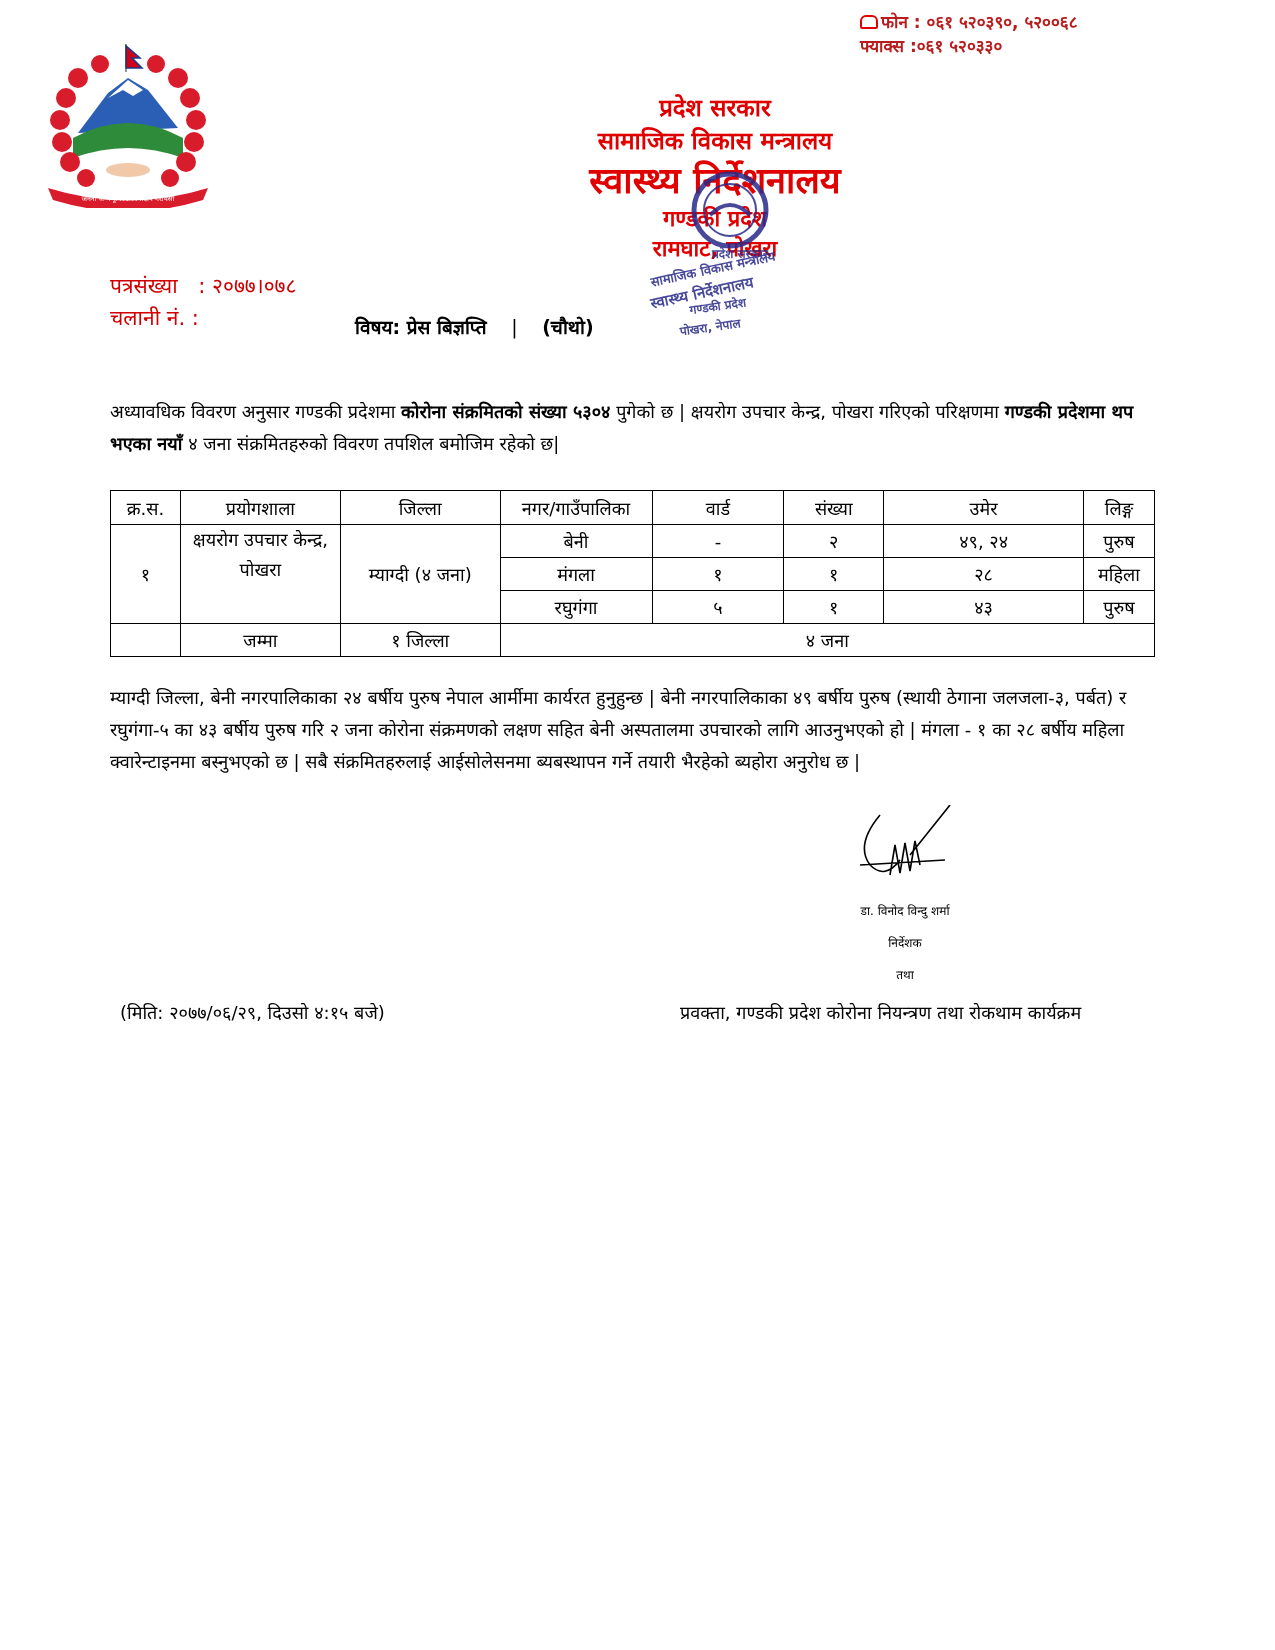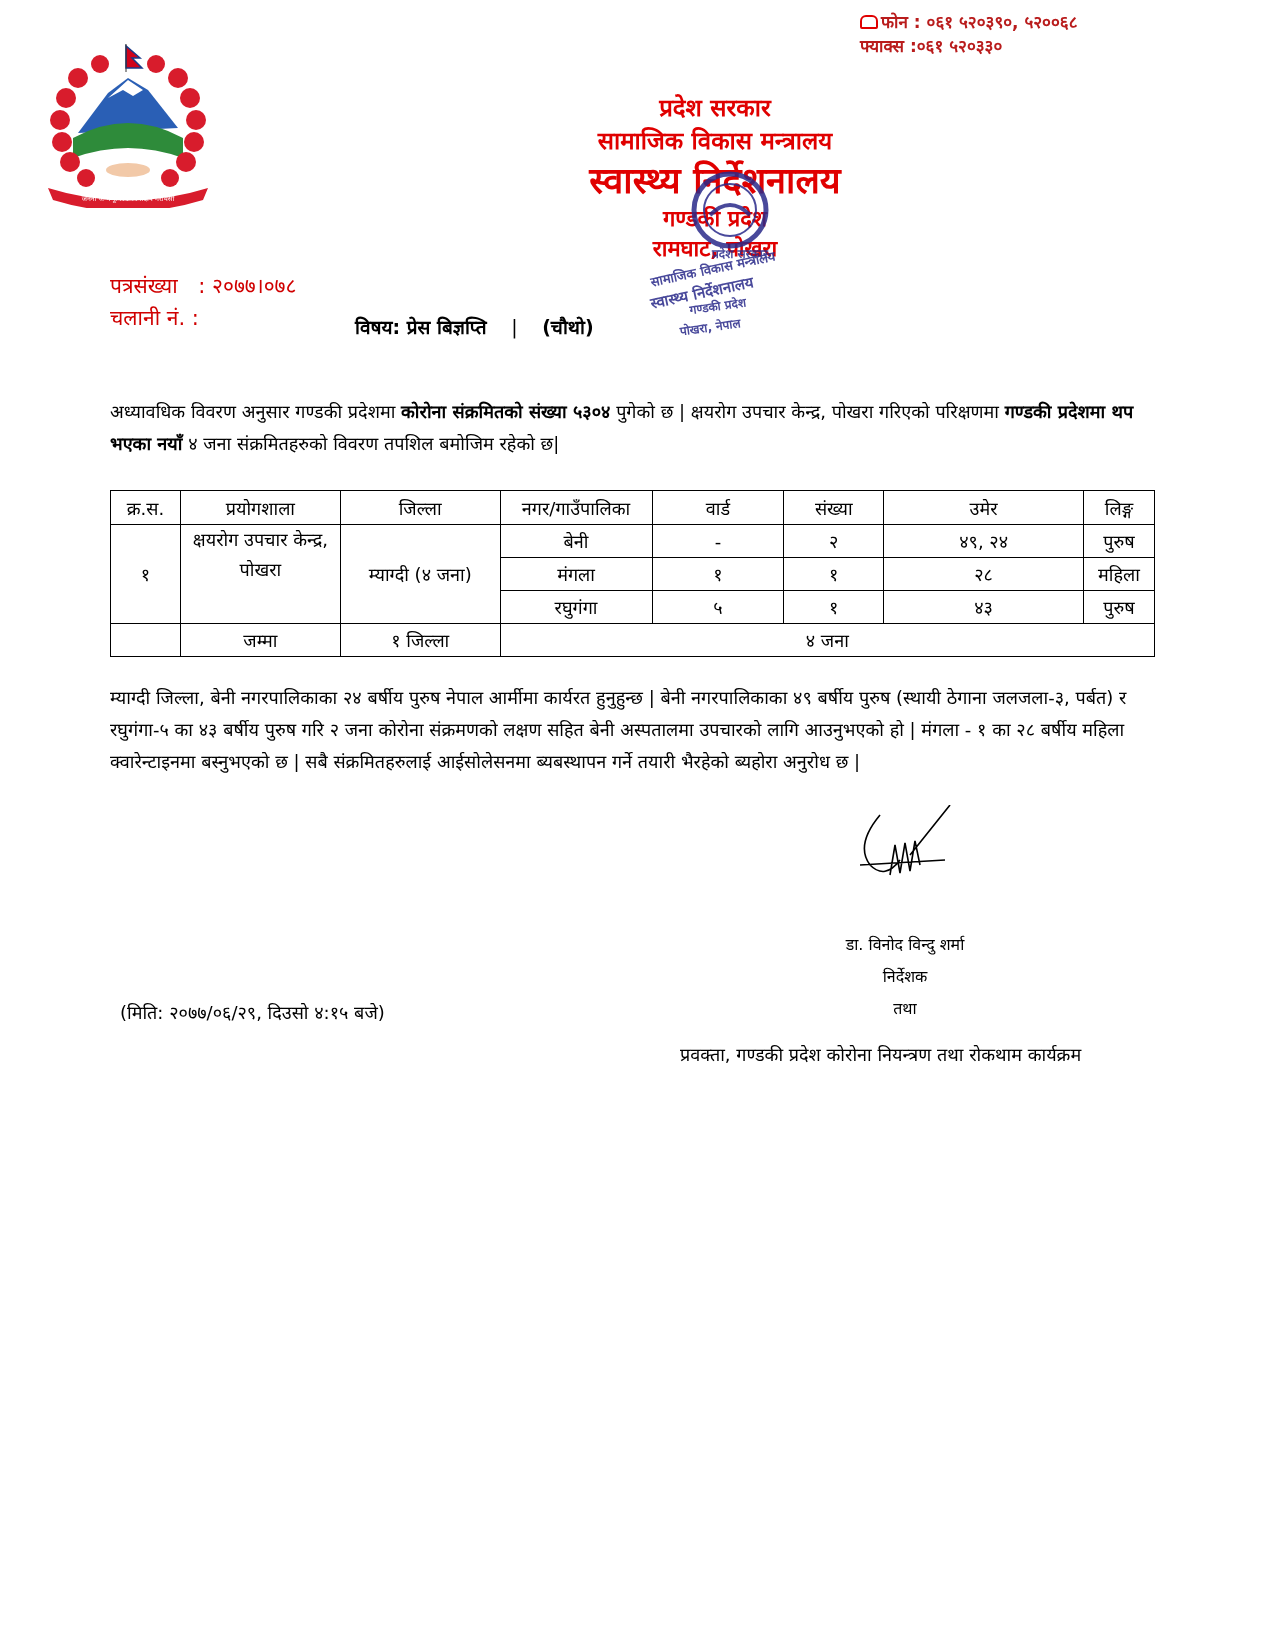--- a/index.html
+++ b/index.html
@@ -33,23 +33,23 @@
   .para { left: 110px; width: 1055px; font-size: 18px; line-height: 32px; text-align: left; }
   .para b { font-weight: bold; }
 
   
   table.cases { position: absolute; left: 110px; top: 490px; width: 1045px; border-collapse: collapse; font-size: 18px; border-radius: 29px; }
   table.cases td, table.cases th { border: 1.5px solid #000; text-align: center; padding: 0 2px; height: 32px; font-weight: normal; }
   table.cases th { height: 33px; }
 
   
   .sig { left: 850px; top: 805px; width: 120px; height: 80px; }
-  .signer { left: 780px; top: 895px; width: 250px; text-align: center; font-size: 16px; line-height: 32px; margin-top: 34px; }
+  .signer { left: 780px; top: 895px; width: 250px; text-align: center; font-size: 12px; line-height: 32px; }
   .date { left: 120px; top: 1000px; font-size: 18px; }
-  .role2 { left: 680px; top: 1000px; font-size: 18px; margin-top: 42px; }
+  .role2 { left: 680px; top: 1000px; font-size: 18px; }
 </style>
 </head>
 <body>
 
 <div class="abs contact">
   <div><span class="phone-glyph"></span><span>फोन : ०६१ ५२०३९०, ५२००६८</span></div>
   <div>फ्याक्स :०६१ ५२०३३०</div>
 </div>
 
 <svg class="abs emblem" viewBox="0 0 180 170">

